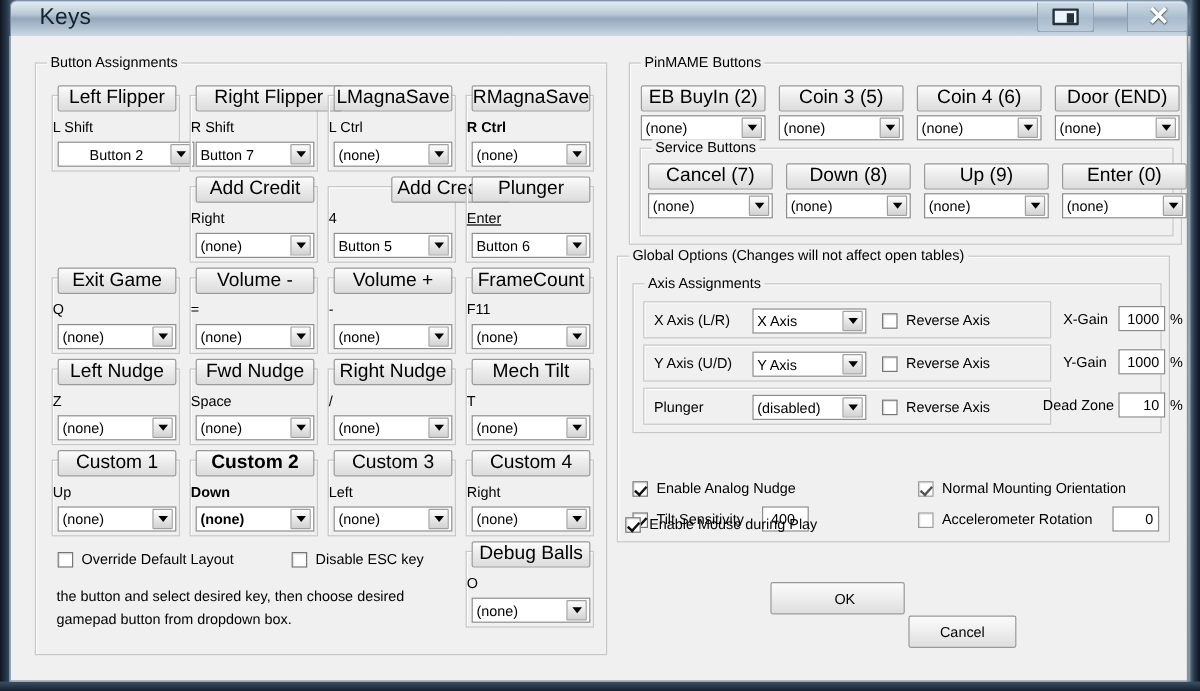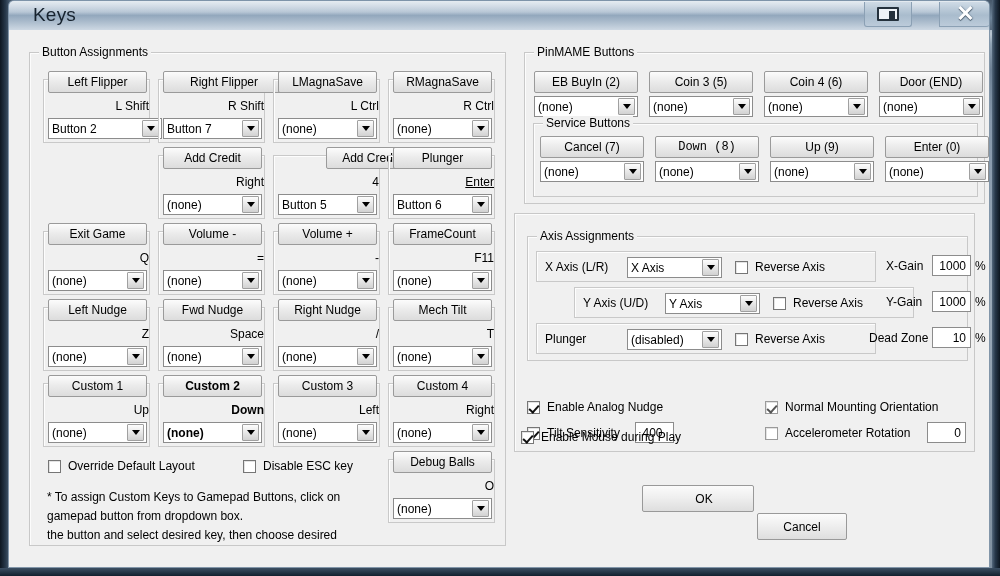--- a/index.html
+++ b/index.html
@@ -70,22 +70,22 @@
       box-shadow: inset 1px 1px 0 #fcfcfc; }
   .group > .glabel { position:absolute; top:-8px; left:9px; background:#f0f0f0;
       padding:0 3px; font-size:12px; color:#000; white-space:nowrap; }
 
   
   .cell { position:absolute; border:1px solid #c9c9c9; box-shadow: inset 1px 1px 0 #fdfdfd; }
   .cellbtn { position:absolute; left:4px; top:-9px; height:22px;
       background:linear-gradient(180deg,#fcfcfc,#ececec 45%,#dcdcdc);
       border:1px solid #9a9a9a; border-radius:2px;
       display:flex; align-items:center; justify-content:center;
-      font-size:12px; color:#000; }
-  .cellkey { position:absolute; left:0; width:100%; text-align:right; font-size:12px; }
+      font-size:16px; color:#000; }
+  .cellkey { position:absolute; left:0; width:100%; text-align:left; font-size:12px; }
   .combo { position:absolute; height:21px; border:1px solid #8c8c8c;
       background:#ffffff; display:flex; align-items:center; }
   .combo .ctext { flex:1; padding-left:3px; font-size:12px; color:#000;
       white-space:nowrap; overflow:hidden; }
   .combo .carrow { width:17px; height:17px; margin-right:2px; flex:none;
       background:linear-gradient(180deg,#fdfdfd,#e8e8e8 50%,#d2d2d2);
       border:1px solid #a0a0a0; border-radius:1px;
       display:flex; align-items:center; justify-content:center; }
   .combo .carrow::after { content:""; width:0; height:0;
       border-left:4px solid transparent; border-right:4px solid transparent;
@@ -140,21 +140,21 @@
   </div>
 
   <div id="client">
 
     <div class="group" style="left:20px; top:22px; width:477px; height:494px;">
       <div class="glabel">Button Assignments</div>
 
       <div class="cell" style="left:13px; top:26px; width:107px; height:64px;">
         <div class="cellbtn" style="width:99px;">Left Flipper</div>
         <div class="cellkey" style="top:19px;">L Shift</div>
-        <div class="combo" style="left:4px; top:38px; width:114px;">
+        <div class="combo" style="left:4px; top:38px; width:114px;text-align:center;">
           <div class="ctext">Button 2</div>
           <div class="carrow"></div>
         </div>
       </div>
       <div class="cell" style="left:128px; top:26px; width:107px; height:64px;">
         <div class="cellbtn" style="width:122px;">Right Flipper</div>
         <div class="cellkey" style="top:19px;">R Shift</div>
         <div class="combo" style="left:4px; top:38px; width:99px;">
           <div class="ctext">Button 7</div>
           <div class="carrow"></div>
@@ -163,21 +163,21 @@
       <div class="cell" style="left:243px; top:26px; width:107px; height:64px;">
         <div class="cellbtn" style="width:99px;">LMagnaSave</div>
         <div class="cellkey" style="top:19px;">L Ctrl</div>
         <div class="combo" style="left:4px; top:38px; width:99px;">
           <div class="ctext">(none)</div>
           <div class="carrow"></div>
         </div>
       </div>
       <div class="cell" style="left:358px; top:26px; width:107px; height:64px;">
         <div class="cellbtn" style="width:99px;">RMagnaSave</div>
-        <div class="cellkey" style="top:19px;">R Ctrl</div>
+        <div class="cellkey" style="top:19px;font-weight:bold;">R Ctrl</div>
         <div class="combo" style="left:4px; top:38px; width:99px;">
           <div class="ctext">(none)</div>
           <div class="carrow"></div>
         </div>
       </div>
 
       <div class="cell" style="left:128px; top:102px; width:107px; height:64px;">
         <div class="cellbtn" style="width:99px;">Add Credit</div>
         <div class="cellkey" style="top:19px;">Right</div>
         <div class="combo" style="left:4px; top:38px; width:99px;">
@@ -313,23 +313,22 @@
       <div class="cbrow" style="left:18px; top:406px;">
         <div class="cbox"></div>
         <div class="cblabel">Override Default Layout</div>
       </div>
       <div class="cbrow" style="left:213px; top:406px;">
         <div class="cbox"></div>
         <div class="cblabel">Disable ESC key</div>
       </div>
 
       <div class="note" style="left:17px; top:435px; width:340px;">
-        <div>* To assign Custom Keys to Gamepad Buttons, click on</div>
+        <div>the button and select desired key, then choose desired</div>
         <div>gamepad button from dropdown box.</div>
-        <div>the button and select desired key, then choose desired</div>
       </div>
     </div>
 
     <div class="group" style="left:515px; top:22px; width:461px; height:152px;">
       <div class="glabel">PinMAME Buttons</div>
 
       <div class="cell" style="left:9px; top:18px; width:107px; height:43px; border:none; box-shadow:none;">
         <div class="cellbtn" style="left:0; top:0; width:104px;">EB BuyIn (2)</div>
         <div class="combo" style="left:0; top:25px; width:104px;">
           <div class="ctext">(none)</div>
@@ -362,21 +361,21 @@
         <div class="glabel">Service Buttons</div>
 
         <div class="cell" style="left:6px; top:12px; width:107px; height:43px; border:none; box-shadow:none;">
           <div class="cellbtn" style="left:0; top:0; width:104px;">Cancel (7)</div>
           <div class="combo" style="left:0; top:25px; width:104px;">
             <div class="ctext">(none)</div>
             <div class="carrow"></div>
           </div>
         </div>
         <div class="cell" style="left:121px; top:12px; width:107px; height:43px; border:none; box-shadow:none;">
-          <div class="cellbtn" style="left:0; top:0; width:104px;font-family:Liberation Mono, monospace;">Down (8)</div>
+          <div class="cellbtn" style="left:0; top:0; width:104px;">Down (8)</div>
           <div class="combo" style="left:0; top:25px; width:104px;">
             <div class="ctext">(none)</div>
             <div class="carrow"></div>
           </div>
         </div>
         <div class="cell" style="left:236px; top:12px; width:107px; height:43px; border:none; box-shadow:none;padding-left:41px;">
           <div class="cellbtn" style="left:0; top:0; width:104px;">Up (9)</div>
           <div class="combo" style="left:0; top:25px; width:104px;">
             <div class="ctext">(none)</div>
             <div class="carrow"></div>
@@ -386,20 +385,21 @@
           <div class="cellbtn" style="left:0; top:0; width:104px;">Enter (0)</div>
           <div class="combo" style="left:0; top:25px; width:104px;">
             <div class="ctext">(none)</div>
             <div class="carrow"></div>
           </div>
         </div>
       </div>
     </div>
 
     <div class="group" style="left:505px; top:183px; width:461px; height:239px;">
+      <div class="glabel">Global Options (Changes will not affect open tables)</div>
 
       <div class="group" style="left:12px; top:22px; width:441px; height:125px;">
         <div class="glabel">Axis Assignments</div>
 
         <div class="cell" style="left:8px; top:14px; width:340px; height:31px;">
           <div class="statictext" style="left:8px; top:8px;">X Axis (L/R)</div>
           <div class="combo" style="left:90px; top:5px; width:95px;">
             <div class="ctext">X Axis</div>
             <div class="carrow"></div>
           </div>
@@ -407,21 +407,21 @@
             <div class="cbox"></div>
             <div class="cblabel">Reverse Axis</div>
           </div>
         </div>
         <div class="statictext" style="left:358px; top:22px;">X-Gain</div>
         <div class="tinput" style="left:404px; top:18px; width:39px;">
           <span>1000</span>
         </div>
         <div class="statictext" style="left:447px; top:22px;">%</div>
 
-        <div class="cell" style="left:8px; top:50px; width:340px; height:31px;margin-left:38px;">
+        <div class="cell" style="left:8px; top:50px; width:340px; height:31px;">
           <div class="statictext" style="left:8px; top:8px;">Y Axis (U/D)</div>
           <div class="combo" style="left:90px; top:5px; width:95px;">
             <div class="ctext">Y Axis</div>
             <div class="carrow"></div>
           </div>
           <div class="cbrow" style="left:198px; top:8px;">
             <div class="cbox"></div>
             <div class="cblabel">Reverse Axis</div>
           </div>
         </div>

